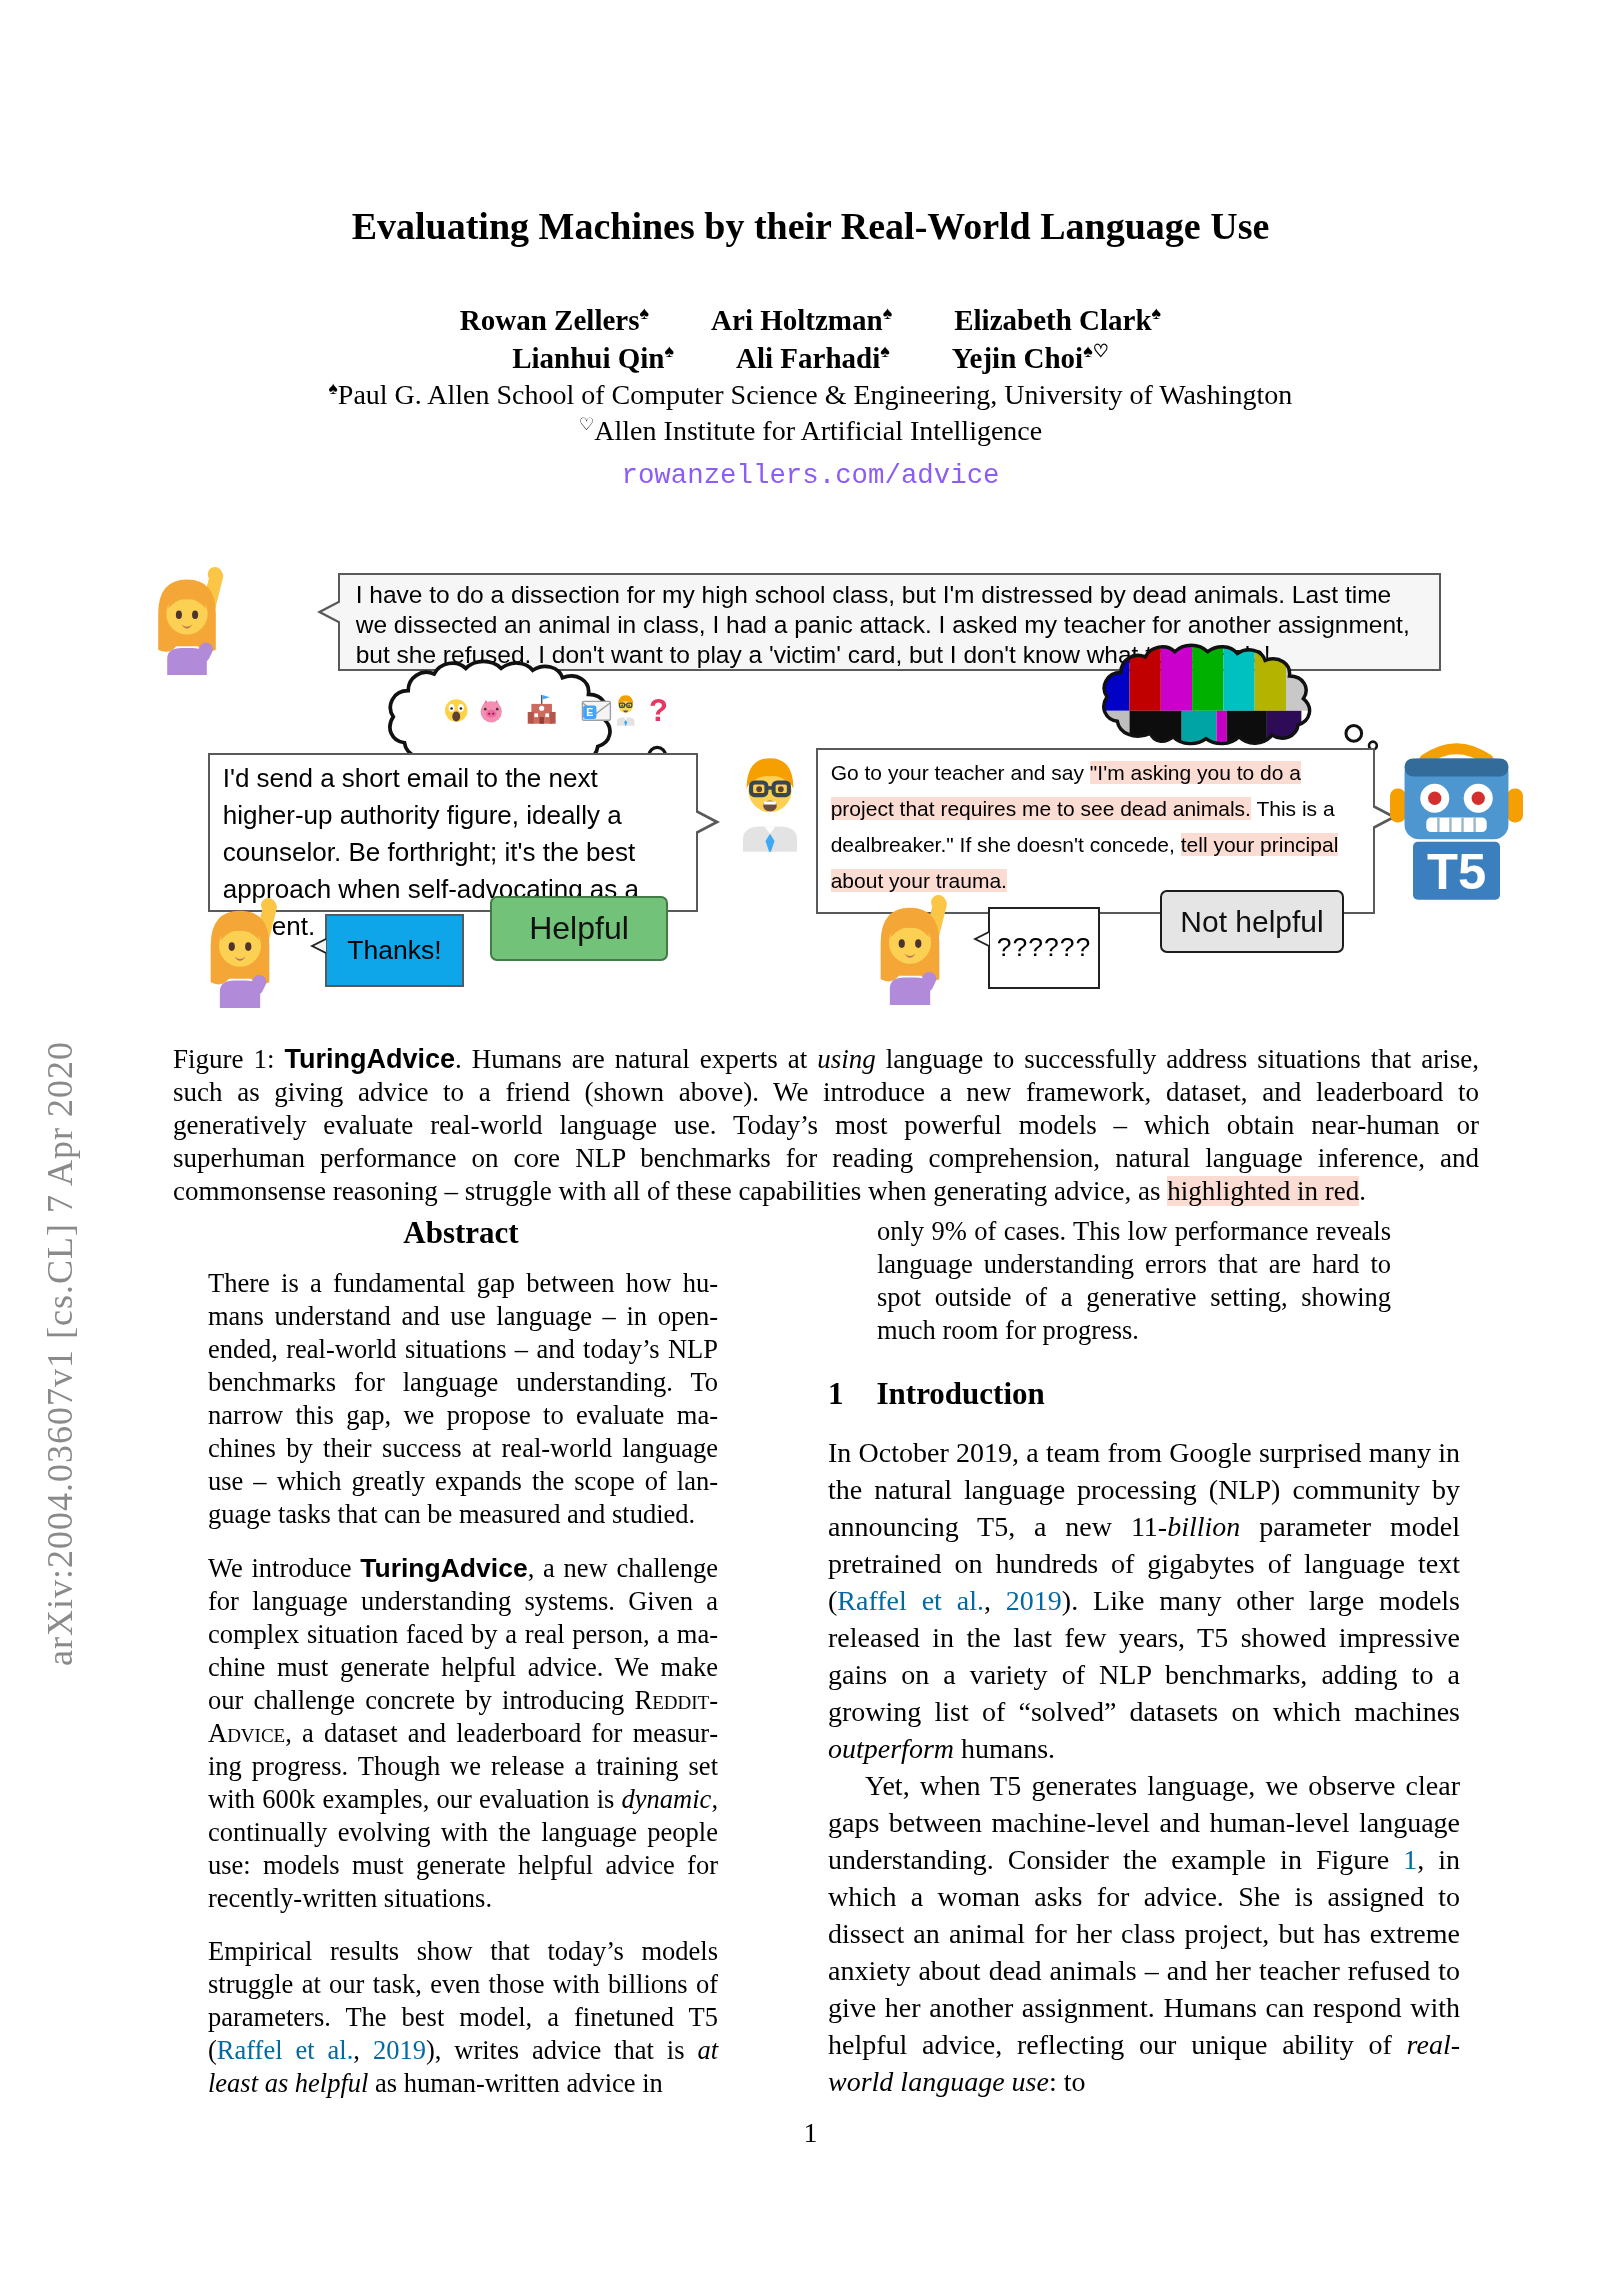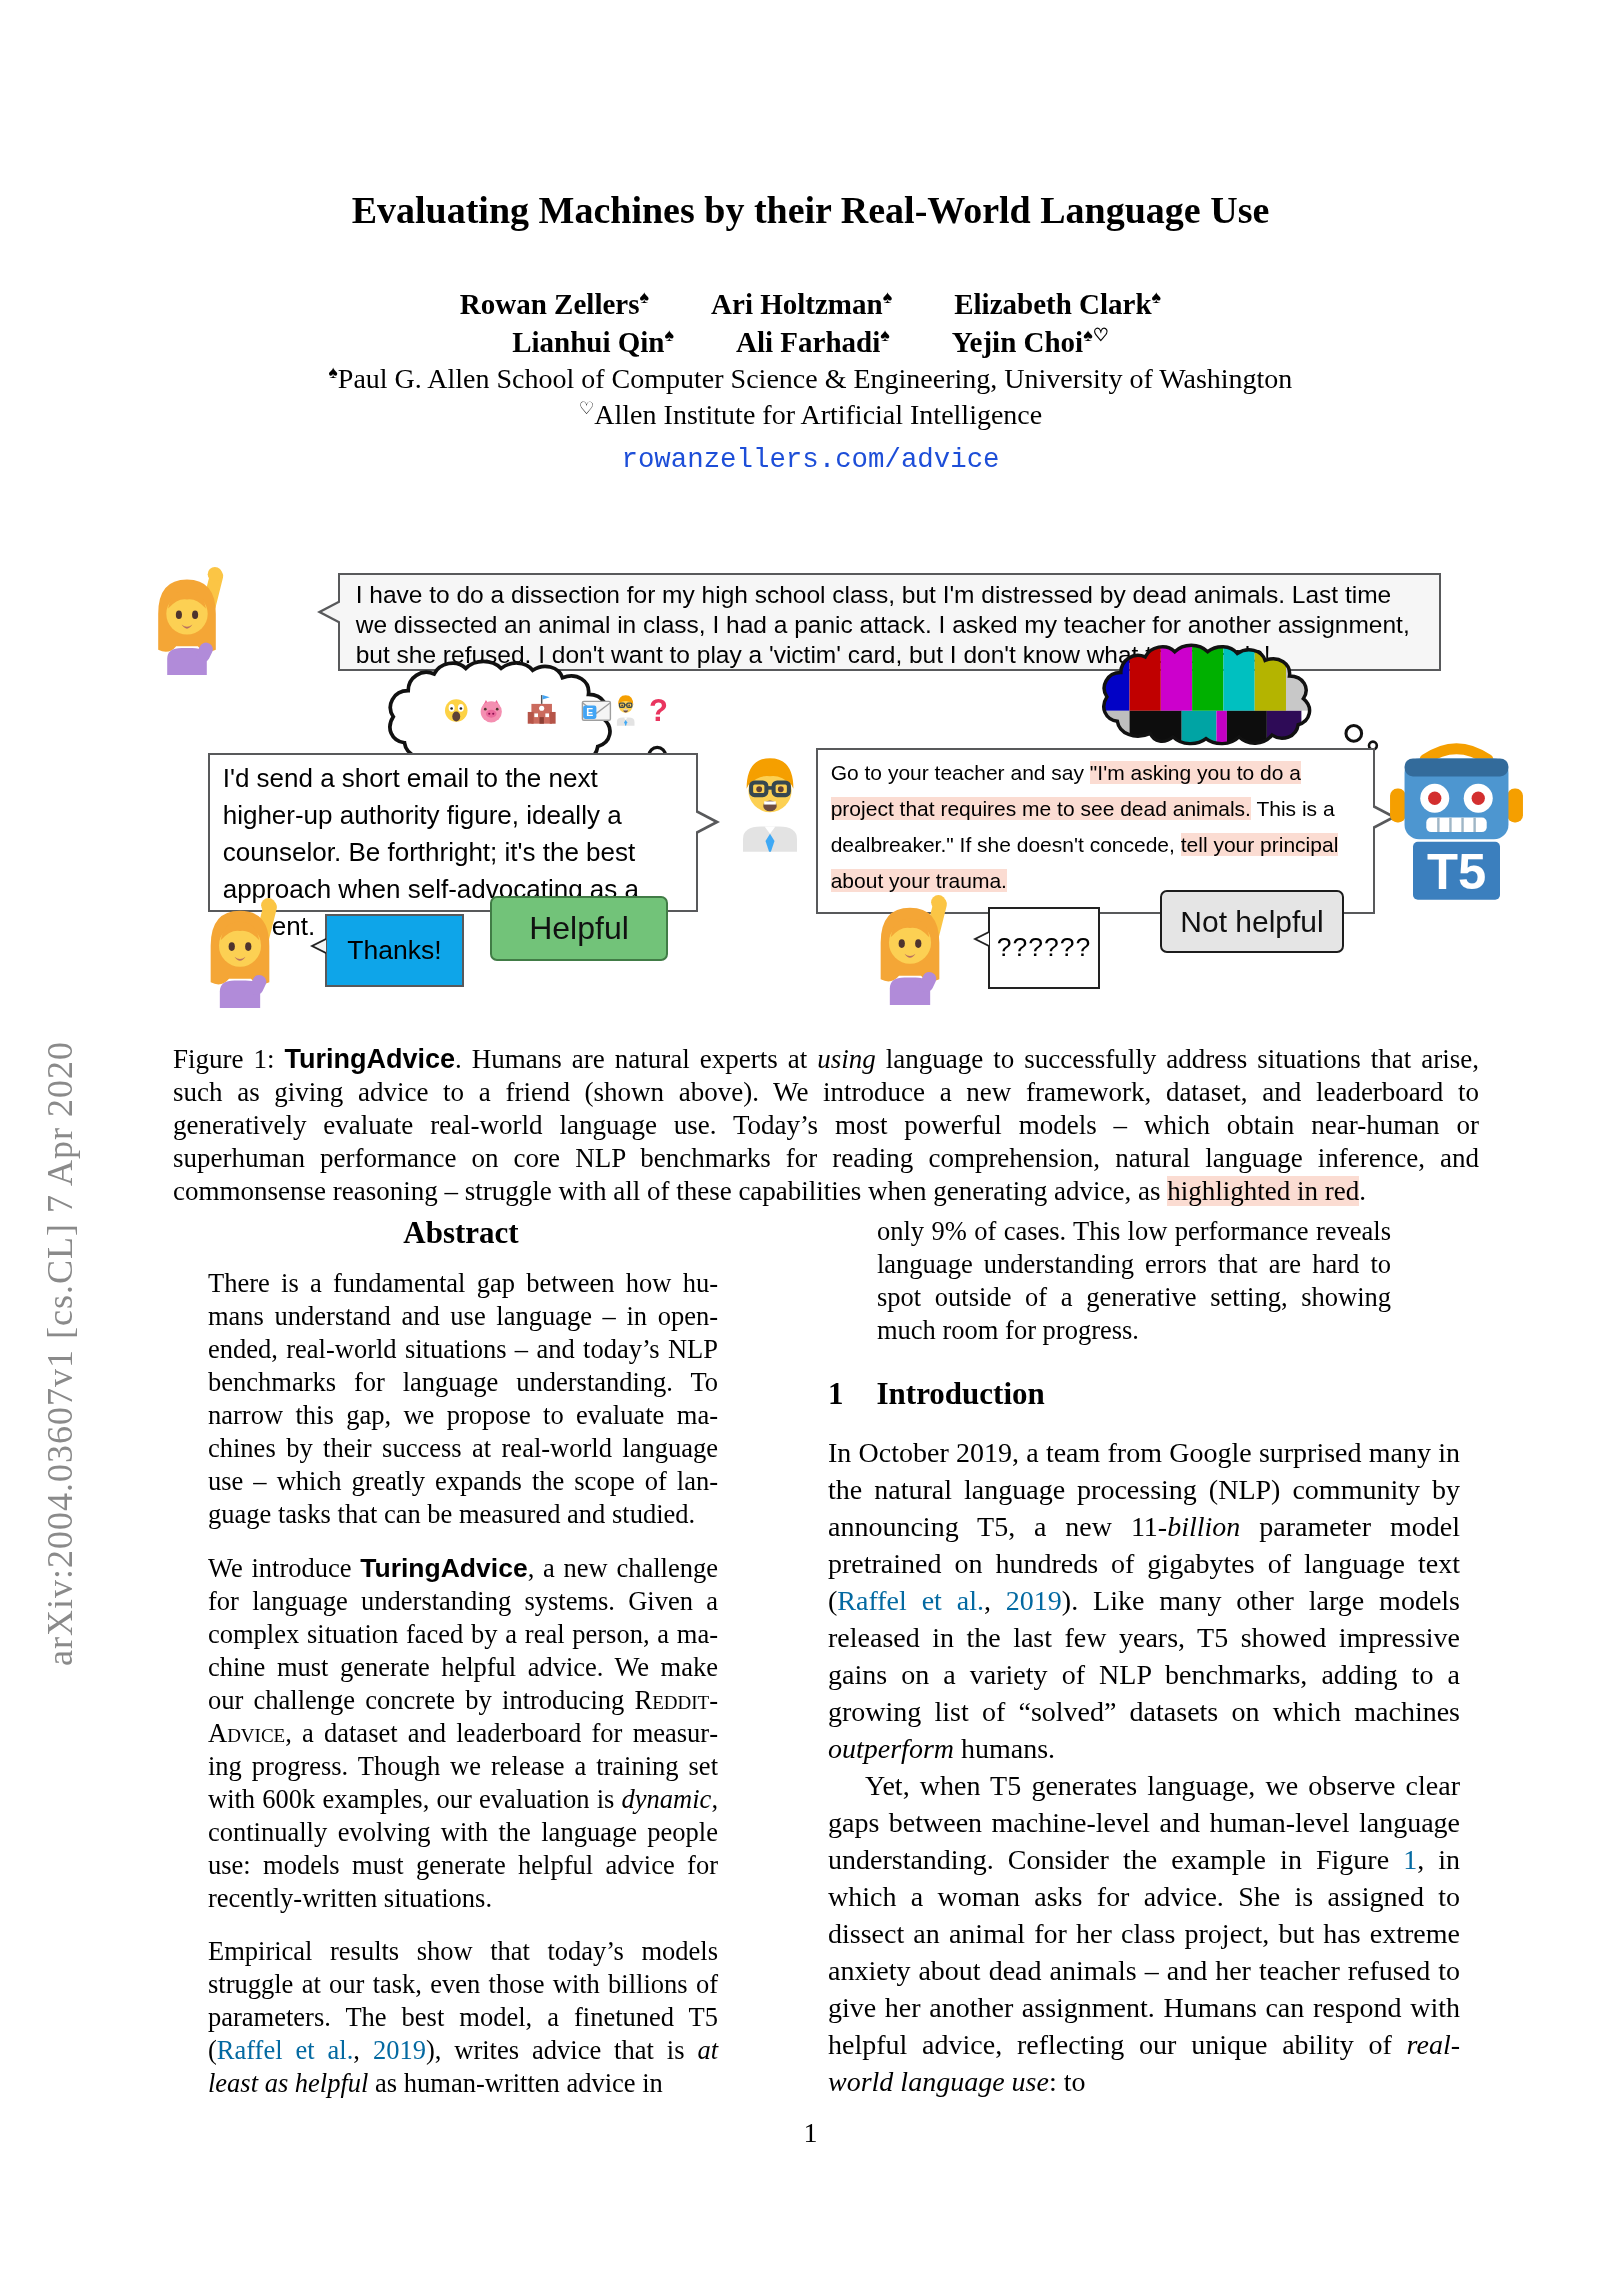--- a/index.html
+++ b/index.html
@@ -5,27 +5,27 @@
   html,body{margin:0;padding:0;background:#e8e8e8;}
   .page{position:relative;width:1621px;height:2293px;background:#ffffff;overflow:hidden;
         font-family:"Liberation Serif", serif;color:#000;}
 
   
   .arxiv{position:absolute;left:39px;top:1666px;transform:rotate(-90deg);transform-origin:0 0;
          white-space:nowrap;font-size:36px;color:#8a8a8a;letter-spacing:1px;}
 
   
   .hdr{position:absolute;left:0;right:0;top:188px;text-align:center;}
-  .title{font-size:38px;font-weight:bold;margin:0 0 55px 0;}
+  .title{font-size:38px;font-weight:bold;margin:16px 0 55px 0;}
   .authrow{font-size:29px;font-weight:bold;margin:3.9px 0;}
   .authrow .author{margin:0 27.4px;}
   .authrow sup,.affil sup{font-size:62%;}
   .affil{font-size:28px;margin:2.9px 0;}
   .url{display:inline-block;margin-top:9.8px;font-family:"Liberation Mono", monospace;
-       font-size:27.4px;color:#1d4ed8;text-decoration:none;}
+       font-size:27.4px;color:#8b5cf6;text-decoration:none;}
 
   
   .fig{position:absolute;left:137px;top:549px;width:1402px;height:451px;
        font-family:"Liberation Sans", sans-serif;}
   .fig .abs{position:absolute;}
   .bubble{position:absolute;box-sizing:border-box;border:2.9px solid #58595b;background:#fff;
           font-family:"Liberation Sans", sans-serif;line-height:1.25;}
   .qbubble{left:201px;top:23.5px;width:1103px;height:98px;background:#f6f6f6;
            font-size:24.5px;line-height:30px;padding:5.9px 15.7px;text-align:left;}
   .advL{left:71px;top:204px;width:490px;height:159px;font-size:26px;line-height:37px;padding:4.9px 12.7px;}

